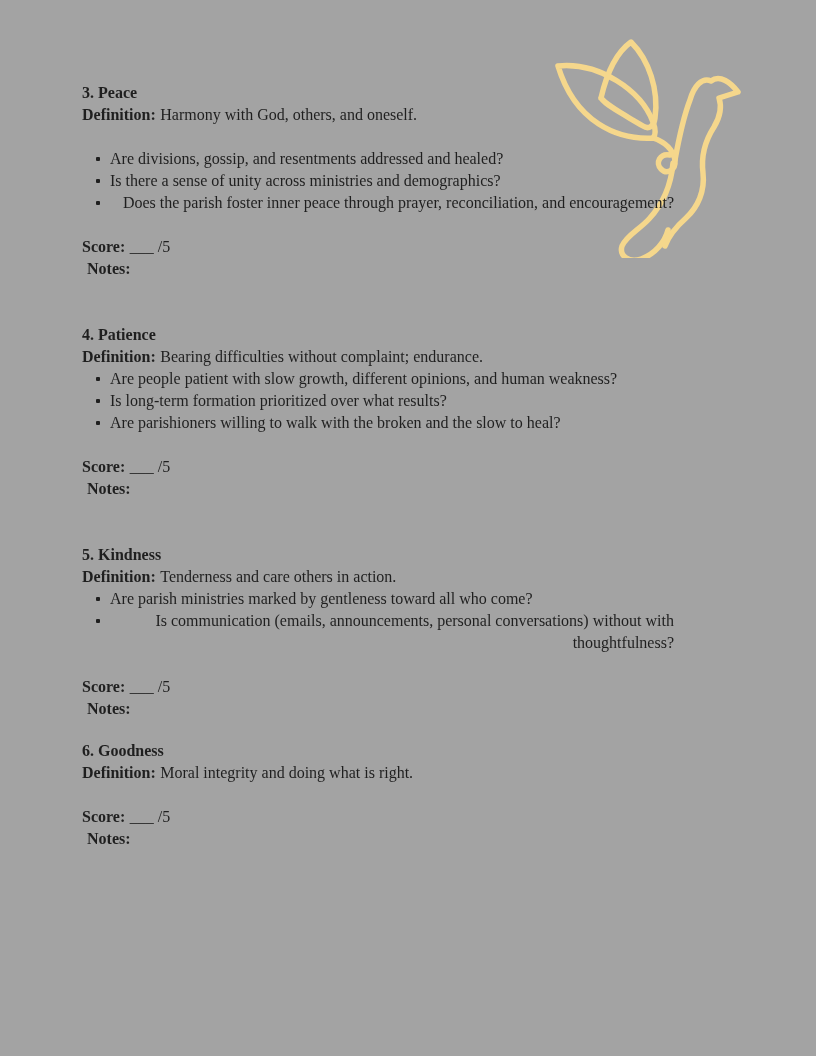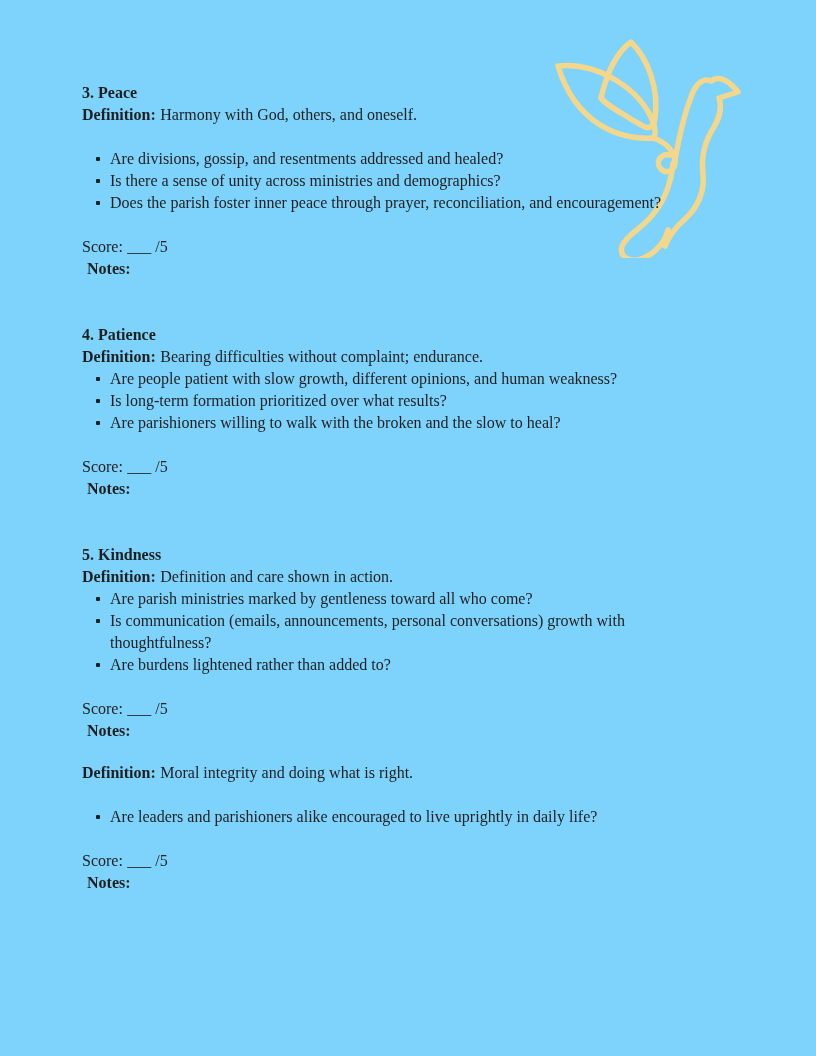--- a/index.html
+++ b/index.html
@@ -2,21 +2,21 @@
 <html><head>
 <meta charset="utf-8">
 <style>
   * { margin: 0; padding: 0; box-sizing: border-box; }
   html, body { background: #e8e8e8; }
   .page {
     position: relative;
     width: 816px;
     height: 1056px;
     margin: 0 auto;
-    background: #7dd3fc;
+    background: #a3a3a3;
     overflow: hidden;
     font-family: "Liberation Serif", "DejaVu Serif", serif;
     font-size: 16px;
     line-height: 22px;
     color: #1f1f1f;
   }
   .content {
     position: absolute;
     left: 82px;
     top: 82px;
@@ -42,33 +42,33 @@
     list-style: none;
     margin: 0;
     padding: 0 0 0 14px;
     font-family: Liberation Serif, serif;
   }
   ul.bullets li {
     position: relative;
     padding-left: 14px;
     max-width: 640px;
   }
-  ul.bullets li.narrow { max-width: 578px; }
+  ul.bullets li.narrow { max-width: 578px; text-align: right; }
   ul.bullets li::before {
     content: "";
     position: absolute;
     left: 0;
     top: 9px;
     width: 4px;
     height: 4px;
     background: #1f1f1f;
     border-radius: 1px;
   }
   .score-line { margin-top: 22px; }
-  .score-line .label { font-weight: normal; }
+  .score-line .label { font-weight: bold; }
   .notes-line { padding-left: 5px; font-weight: bold; }
 </style>
 </head>
 <body>
 
 <div class="page">
 
   <svg class="dove" viewBox="0 0 205 220" fill="none" stroke-linecap="round" stroke-linejoin="round">
 
     <path stroke-width="5.5" d="M110,100 C74,102 32,84 15,28 C56,24 98,52 110,84 C113,92 113,97 110,100" stroke="#F5D78C"></path>
@@ -112,39 +112,38 @@
       </ul>
       <div class="score-line">
         <span class="label">Score:</span><span class="after-label">___ /5</span>
       </div>
       <div class="notes-line">Notes:</div>
     </section>
 
     <section class="section sec-gap-sm">
       <div class="heading">5. Kindness</div>
       <div class="def-line">
-        <span class="label">Definition:</span><span class="after-label">Definition and care shown in action.</span>
+        <span class="label">Definition:</span><span class="after-label">Tenderness and care others in action.</span>
       </div>
       <ul class="bullets">
         <li>Are parish ministries marked by gentleness toward all who come?</li>
-        <li class="narrow">Is communication (emails, announcements, personal conversations) growth with thoughtfulness?</li>
-        <li>Are burdens lightened rather than added to?</li>
+        <li class="narrow">Is communication (emails, announcements, personal conversations) without with thoughtfulness?</li>
       </ul>
       <div class="score-line">
         <span class="label">Score:</span><span class="after-label">___ /5</span>
       </div>
       <div class="notes-line">Notes:</div>
     </section>
 
     <section class="section">
+      <div class="heading">6. Goodness</div>
       <div class="def-line gap-after-def">
         <span class="label">Definition:</span><span class="after-label">Moral integrity and doing what is right.</span>
       </div>
       <ul class="bullets">
-        <li>Are leaders and parishioners alike encouraged to live uprightly in daily life?</li>
       </ul>
       <div class="score-line">
         <span class="label">Score:</span><span class="after-label">___ /5</span>
       </div>
       <div class="notes-line">Notes:</div>
     </section>
 
   </div>
 </div>
 

